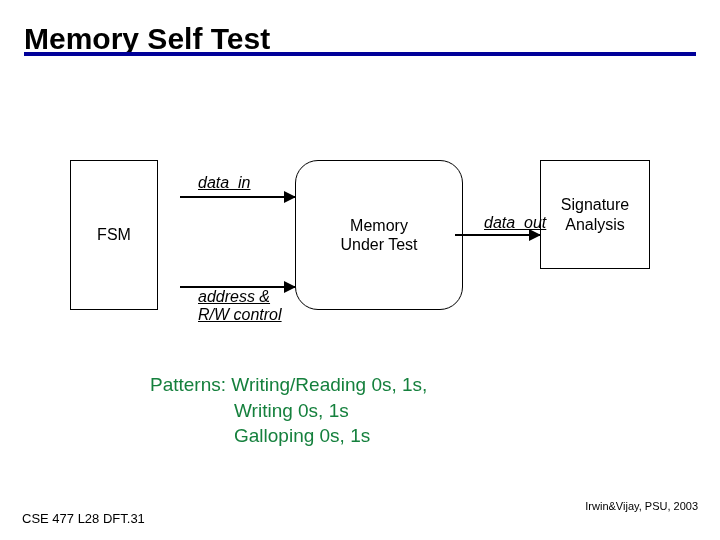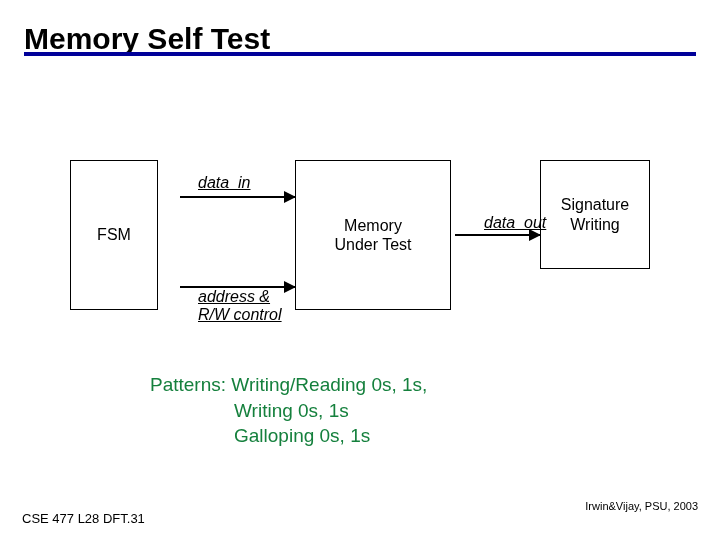--- a/index.html
+++ b/index.html
@@ -42,23 +42,23 @@
     background: #fff;
     display: flex;
     align-items: center;
     justify-content: center;
     flex-direction: column;
     font-size: 16px;
     text-align: center;
     line-height: 1.2;
   }
   .box-fsm   { left: 0;    top: 0; width: 88px; height: 150px; }
-  .box-mem   { left: 225px; top: 0; width: 156px; height: 150px;
+  .box-mem   { left: 225px; top: 0; width: 168px; height: 150px;
                background-image: radial-gradient(#888 0.6px, #fff 0.6px);
-               background-size: 4px 4px; }
+               background-size: 4px 4px; border-radius: 23px; }
   .box-mem-inner {
     background: rgba(255,255,255,0.0);
     padding: 0 4px;
   }
   .box-sig   { left: 470px; top: 0; width: 110px; height: 109px; }
 
   .arrow {
     position: absolute;
     height: 2px;
     background: #000;
@@ -125,21 +125,21 @@
 
   <div class="box box-mem">
     <div class="box-mem-inner">
       <span>Memory</span><br>
       <span>Under Test</span>
     </div>
   </div>
 
   <div class="box box-sig">
     <span>Signature</span>
-    <span>Writing</span>
+    <span>Analysis</span>
   </div>
 
   <div class="arrow arr-top"></div>
   <div class="arrow arr-bot"></div>
   <div class="arrow arr-out"></div>
 
   <div class="sig-label lbl-datain">data_in</div>
   <div class="sig-label lbl-dataout">data_out</div>
   <div class="sig-label lbl-addr">
     <span>address &amp;</span><br>

